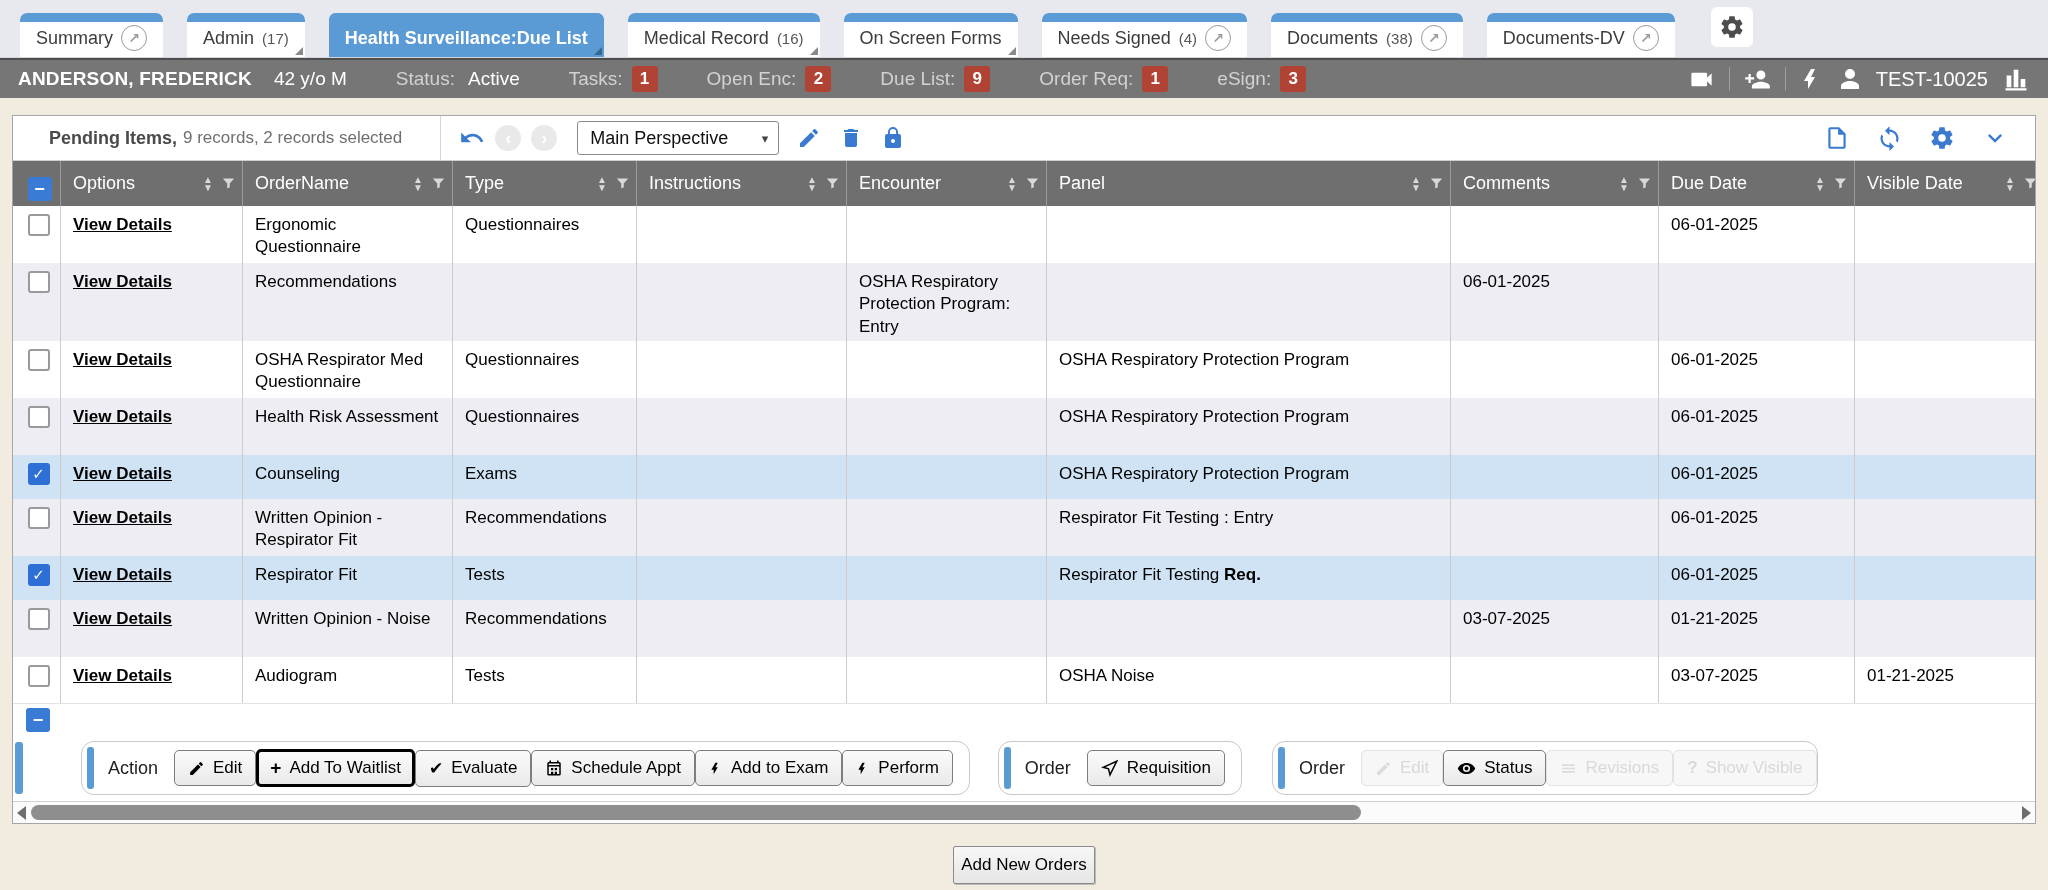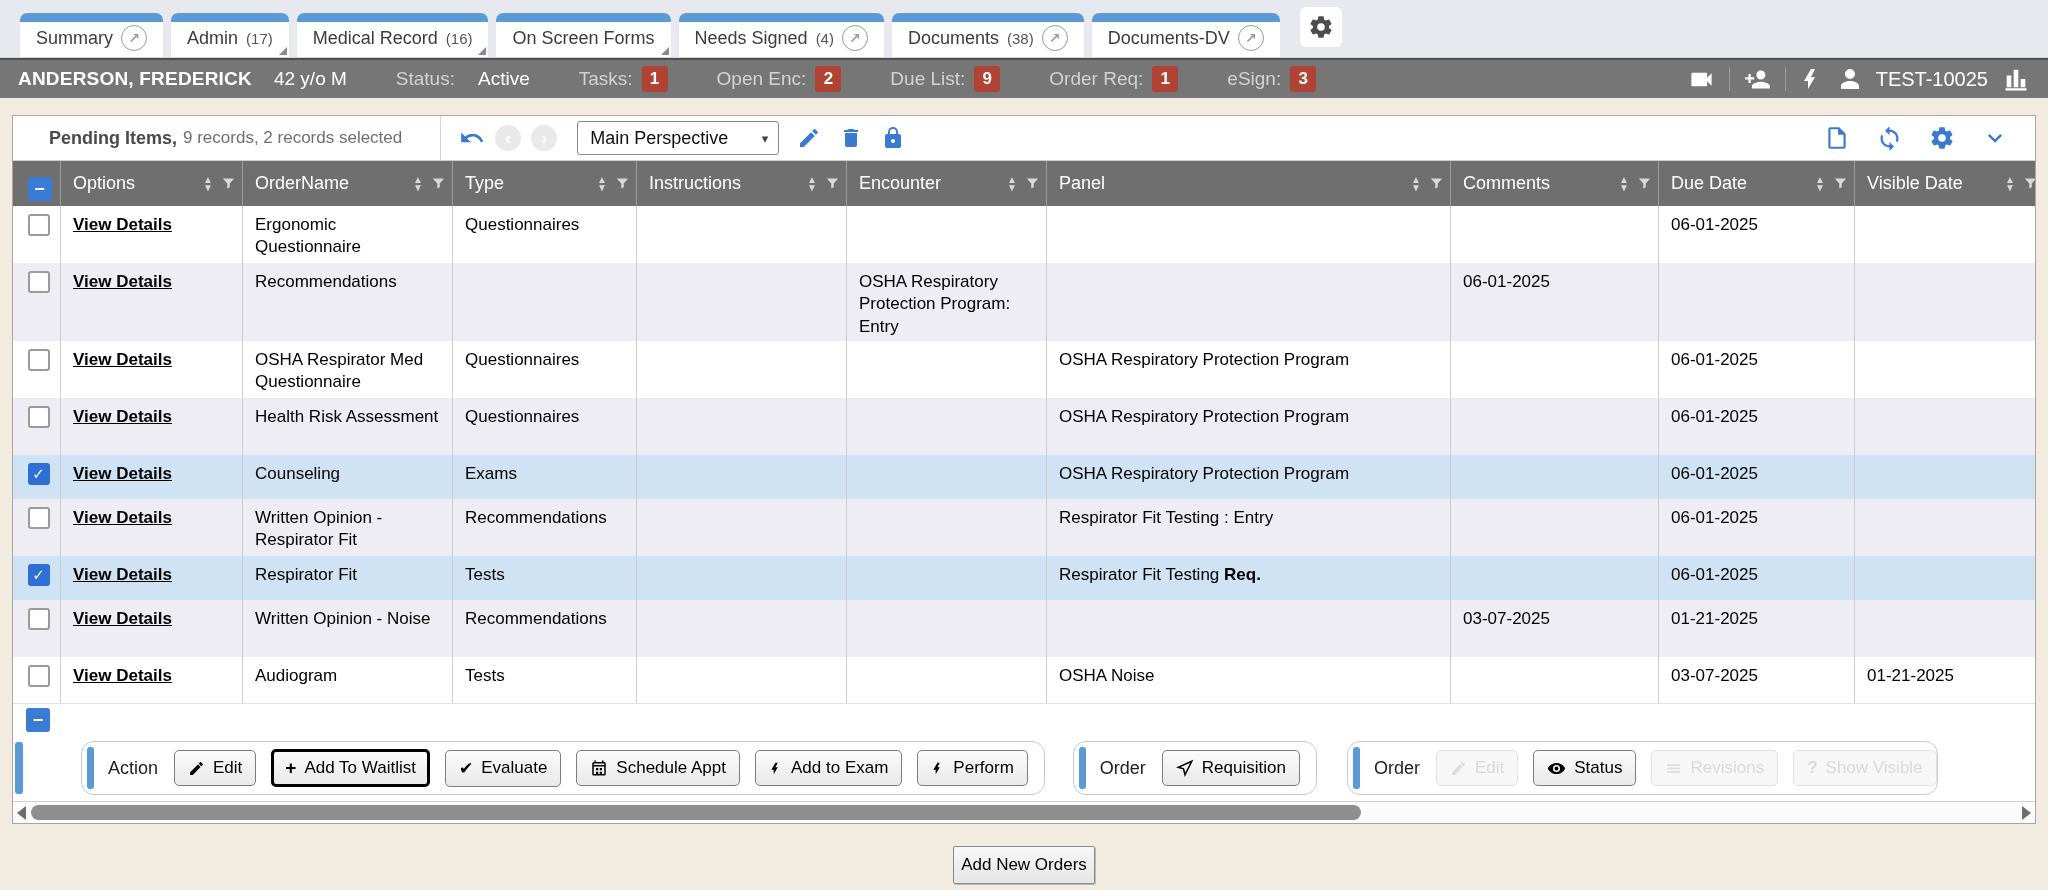--- a/index.html
+++ b/index.html
@@ -4,41 +4,41 @@
 <style>
   * { margin:0; padding:0; box-sizing:border-box; }
   html,body { width:2048px; height:890px; overflow:hidden;
     font-family:"Liberation Sans","DejaVu Sans",sans-serif; background:#f1ecdf; }
 
   
   .tabbar { height:58px; background:#e8e8ef; display:flex; align-items:flex-end;
     padding:0 0 0 20px; border-bottom:1px solid #d4d4da; }
   .tab { position:relative; height:44px; background:#fff; border-radius:7px 7px 0 0;
     display:flex; align-items:center; gap:8px; padding:8px 16px 2px 16px;
-    margin-right:8px; cursor:pointer; color:#3c3c3c; font-size:18px; white-space:nowrap; }
+    margin-right:24px; cursor:pointer; color:#3c3c3c; font-size:18px; white-space:nowrap; }
   .tab::before { content:""; position:absolute; top:0; left:0; right:0; height:9px;
     background:#5b9bd5; border-radius:7px 7px 0 0; }
   .tab .cnt { font-size:15px; color:#555; }
   .tab.active { background:#5b9bd5; color:#fff; font-weight:bold; }
   .tab.corner::after { content:""; position:absolute; right:2px; bottom:2px;
     border-left:8px solid transparent; border-bottom:8px solid #8a8a8a; }
   .tab.active.corner::after { border-bottom-color:#35688f; }
   .popout { width:26px; height:26px; border:1.6px solid #9a9a9a; border-radius:50%;
     color:#9a9a9a; font-size:14px; display:inline-flex; align-items:center;
     justify-content:center; font-weight:bold; flex:none; }
   .gearbtn { width:42px; height:40px; background:#fff; border-radius:6px; margin:0 0 4px 12px;
     display:flex; align-items:center; justify-content:center; cursor:pointer; align-self:center; }
 
   
   .banner { height:40px; background:#767676; border-top:2px solid #4e4e4e;
     display:flex; align-items:center; padding:0 18px; color:#fff; font-size:19px; }
   .banner .name { font-weight:bold; letter-spacing:.2px; }
   .banner .agesex { margin-left:22px; }
   .banner .lbl { color:#d2d2d2; margin-left:49px; }
-  .banner .val { color:#fff; margin-left:23px; }
+  .banner .val { color:#fff; margin-left:13px; }
   .badge { display:inline-block; min-width:26px; height:26px; background:#b04334;
     border-radius:3px; color:#fff; font-weight:bold; text-align:center; line-height:26px;
     font-size:17px; margin-left:9px; padding:0 4px; }
   .bright { margin-left:auto; display:flex; align-items:center; gap:14px; }
   .bsep { width:1px; height:24px; background:#9d9d9d; }
   .pid { font-size:20px; }
   .bicon { display:flex; align-items:center; }
 
   
   .page { padding-top:17px; }
@@ -90,21 +90,21 @@
 
   
   .actionbar { height:66px; display:flex; align-items:center; overflow:hidden; }
   .sliver { flex:none; width:8px; height:52px; background:#5b9bd5; border-radius:3px; margin-left:2px; }
   .grp { flex:none; display:flex; align-items:center; background:#fff; border:1px solid #c9c9c9;
     border-radius:13px; height:54px; padding:0 16px 0 5px; }
   .grp .accent { width:7px; height:42px; background:#5b9bd5; border-radius:3px; margin-right:14px; }
   .grp .glabel { font-size:18px; color:#222; margin-right:16px; }
   .abtn { display:inline-flex; align-items:center; gap:8px; padding:7px 13px; font-size:17px;
     color:#000; background:linear-gradient(#fbfbfb,#e9e9e9); border:1.5px solid #7d7d7d;
-    border-radius:5px; cursor:pointer; margin-right:15px; white-space:nowrap;
+    border-radius:5px; cursor:pointer; white-space:nowrap;
     font-family:"Liberation Sans","DejaVu Sans",sans-serif; }
   .abtn:last-child { margin-right:0; }
   .abtn .bico { font-weight:bold; display:inline-flex; align-items:center; }
   .abtn.focused { border:3px solid #000; padding:5px 11px; }
   .abtn.disabled { color:#d9d9d9; background:#f7f7f7; border-color:#e2e2e2; cursor:default; }
   .abtn.disabled .bico { color:#d9d9d9; }
   .abtn.disabled svg { fill:#dcdcdc !important; }
 
   
   .hscroll { height:22px; border-top:1px solid #cfcfcf; background:#fbfbfb; position:relative; }
@@ -128,20 +128,23 @@
 <body>
 
 <div class="tabbar">
   <div class="tab">
     <span>Summary</span>
     <span class="popout">↗</span>
   </div>
   <div class="tab corner">
     <span>Admin</span>
     <span class="cnt">(17)</span>
+  </div>
+  <div class="tab active corner">
+    <span>Health Surveillance:Due List</span>
   </div>
   <div class="tab corner">
     <span>Medical Record</span>
     <span class="cnt">(16)</span>
   </div>
   <div class="tab corner">
     <span>On Screen Forms</span>
   </div>
   <div class="tab">
     <span>Needs Signed</span>

